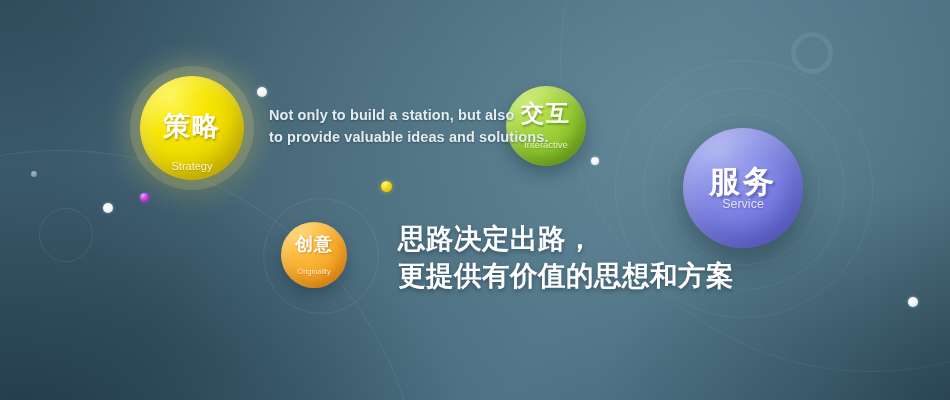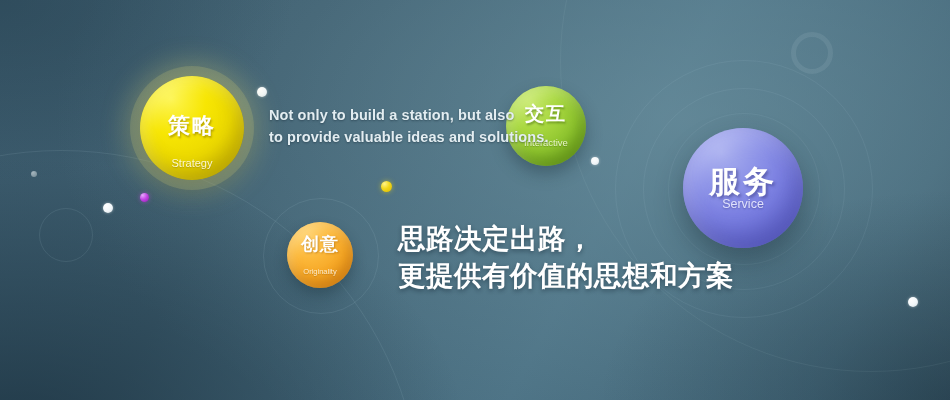--- a/index.html
+++ b/index.html
@@ -101,39 +101,39 @@
     left: 140px; top: 76px; width: 104px; height: 104px;
     background:
       radial-gradient(circle at 30% 22%, #fdf552 0%, #f7e603 32%, #ecd900 58%, #d2bb00 88%, #c2ac00 100%);
     box-shadow:
       0 0 0 10px rgba(244,232,120,0.16),
       0 0 26px 14px rgba(238,228,120,0.28),
       0 10px 20px rgba(20,36,46,0.35),
       inset -6px -10px 18px rgba(120,104,0,0.30),
       inset 6px 8px 16px rgba(255,255,200,0.35);
   }
-  #sphere-strategy .cn { font-size: 22px; text-shadow: 1px 2px 2px rgba(110,92,0,0.45); margin-top: 28px; }
+  #sphere-strategy .cn { font-size: 27px; text-shadow: 1px 2px 2px rgba(110,92,0,0.45); margin-top: 28px; }
   #sphere-strategy .en { font-size: 11px; margin-top: 21px; color: #fffbe0; text-shadow: 0 1px 1px rgba(120,100,0,0.4); }
 
   
   #sphere-interactive {
     left: 506px; top: 86px; width: 80px; height: 80px;
     background:
       radial-gradient(circle at 30% 22%, #c6e86a 0%, #a9d840 30%, #8fc52f 58%, #6fa61d 88%, #5f9418 100%);
     box-shadow:
       0 8px 16px rgba(20,40,50,0.34),
       inset -5px -8px 14px rgba(60,96,10,0.35),
       inset 5px 7px 13px rgba(235,250,190,0.40);
   }
-  #sphere-interactive .cn { font-size: 19px; text-shadow: 1px 2px 2px rgba(52,86,8,0.45); }
+  #sphere-interactive .cn { font-size: 23px; text-shadow: 1px 2px 2px rgba(52,86,8,0.45); }
   #sphere-interactive .en { font-size: 9.5px; margin-top: 15px; color: #f0fad8; text-shadow: 0 1px 1px rgba(60,96,10,0.45); }
 
   
   #sphere-originality {
-    left: 287px; top: 222px; width: 66px; height: 66px;
+    left: 281px; top: 222px; width: 66px; height: 66px;
     background:
       radial-gradient(circle at 32% 22%, #ffd06a 0%, #fcb83a 32%, #f5a523 60%, #e8901a 88%, #dd8414 100%);
     box-shadow:
       0 7px 14px rgba(20,40,50,0.32),
       inset -4px -7px 12px rgba(150,80,0,0.32),
       inset 4px 6px 11px rgba(255,235,180,0.42);
   }
   #sphere-originality .cn { font-size: 18px; letter-spacing: 1px; text-shadow: 1px 1px 2px rgba(150,86,0,0.45); }
   #sphere-originality .en { font-size: 7.5px; margin-top: 15px; color: #fff3d8; text-shadow: 0 1px 1px rgba(150,86,0,0.45); }
 

